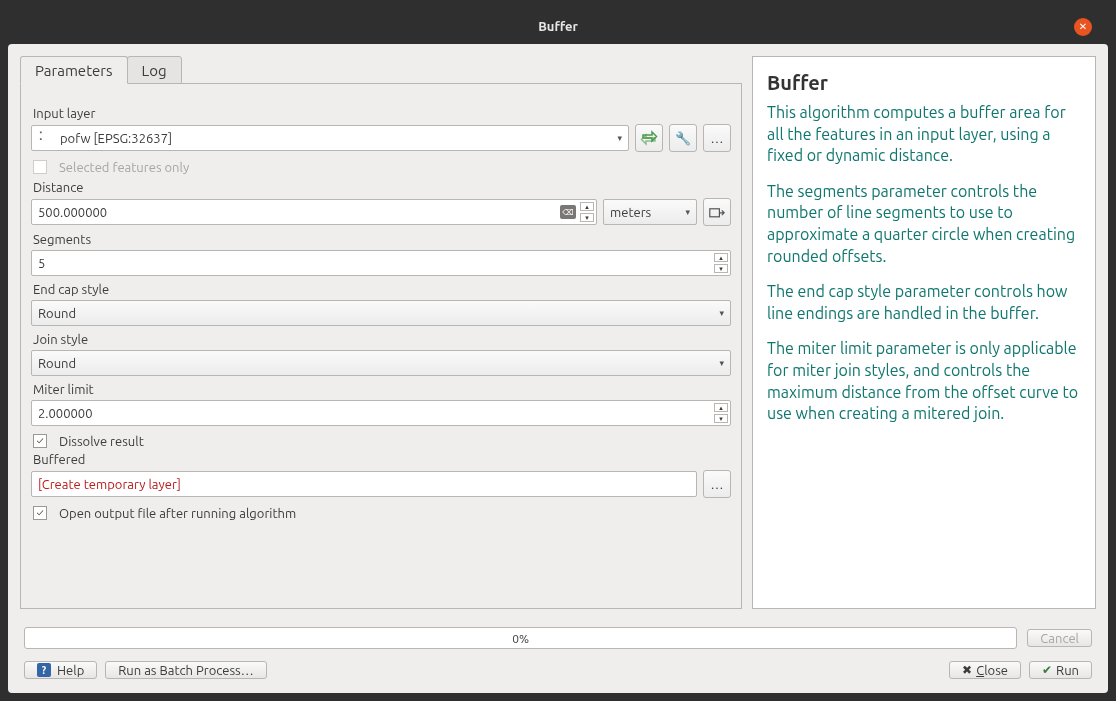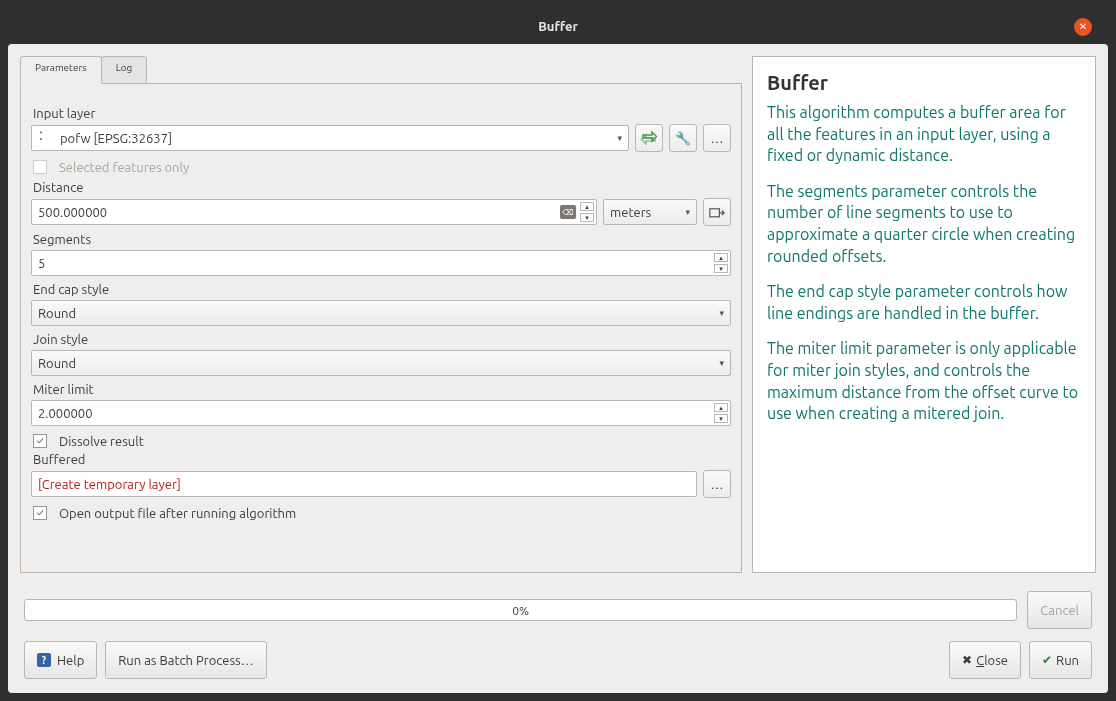--- a/index.html
+++ b/index.html
@@ -73,21 +73,21 @@
   }
   .tab {
     padding: 5px 14px;
     border: 1px solid #b8b5b2;
     background: #e6e4e2;
     cursor: pointer;
     border-top-left-radius: 3px;
     border-top-right-radius: 3px;
     margin-right: -1px;
     color: #3c3c3c;
-    font-size: 10px;
+    font-size: 15px;
     position: relative;
   }
   .tab.active {
     background: #f0eeed;
     border-bottom-color: #f0eeed;
     font-weight: normal;
     z-index: 2;
   }
   .params-panel {
     border: 1px solid #b8b5b2;
@@ -240,21 +240,21 @@
     display:flex; gap:10px; margin: 18px 4px 6px 4px; align-items:center;
   }
   .progress-bar {
     flex:1; height:22px;
     border:1px solid #b8b5b2; border-radius:3px;
     background:#fff;
     display:flex; align-items:center; justify-content:center;
     font-size:12px;
   }
   .btn {
-    height: 38px;
+    height: 18px;
     padding: 0 12px;
     border: 1px solid #b8b5b2;
     border-radius: 3px;
     background: linear-gradient(#fafafa,#e8e6e4);
     display:flex; align-items:center; gap:4px;
     cursor: pointer;
     font-size: 13px;
   }
   .btn.disabled { color:#a8a5a2; cursor:default; }
   .btn .mn { text-decoration: underline; }

